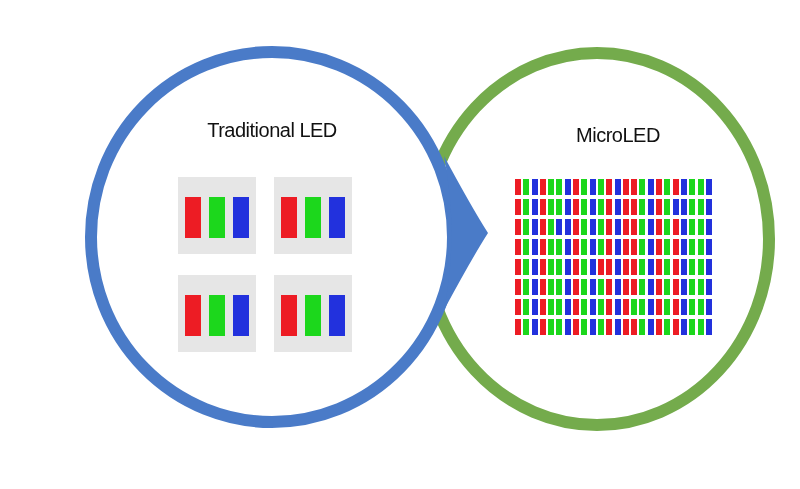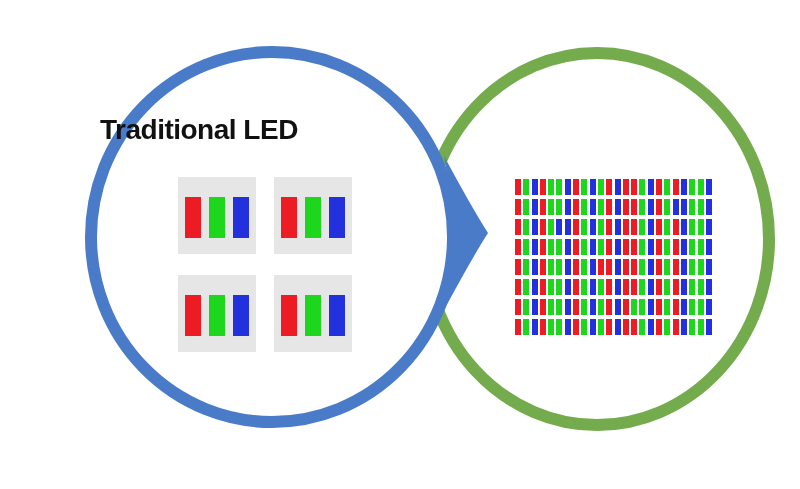--- a/index.html
+++ b/index.html
@@ -7,22 +7,22 @@
     --red:#ed1c24; --led-green:#1cd71c; --led-blue:#2231dd;
     --pixel-bg:#e6e6e6; --text:#111111; --bg:#ffffff;
   }
   html,body{margin:0;padding:0;}
   body{font-family:"Liberation Sans", sans-serif; background:#fff;}
   .stage{
     position:relative; width:800px; height:489px; background:var(--bg); overflow:hidden;
   }
   .stage svg{position:absolute; left:0; top:0;}
   .title{
-    position:absolute; font-weight:700; color:var(--text);
-    font-size:28px; line-height:32px; text-align:left; letter-spacing:-0.5px;
+    position:absolute; font-weight:400; color:var(--text);
+    font-size:20px; line-height:32px; text-align:center; letter-spacing:-0.5px;
   }
   .title-left{left:100px; top:114px; width:344px;}
   .title-right{left:505px; top:119px; width:226px;}
   .pixel-grid{
     position:absolute; left:178px; top:177px; width:174px; height:175px;
     display:grid; grid-template-columns:78px 78px; grid-template-rows:77px 77px;
     column-gap:18px; row-gap:21px;
   }
   .pixel{
     background:var(--pixel-bg); position:relative;
@@ -50,20 +50,21 @@
 
     <ellipse cx="597" cy="239" rx="172" ry="186" fill="none" stroke="var(--green)" stroke-width="12"></ellipse>
 
     <ellipse cx="272" cy="237" rx="181" ry="185" fill="#ffffff" stroke="var(--blue)" stroke-width="12"></ellipse>
 
     <path d="M 444 156 Q 472 208 488 233 Q 472 258 444 310 Q 459 233 444 156 Z" fill="var(--blue)" stroke="none"></path>
   </svg>
 
   <div class="title title-left">Traditional LED</div>
 
+  <div class="title title-right">MicroLED</div>
 
   <div class="pixel-grid" id="pixelGrid">
       <div class="pixel">
         <div class="bar b0"></div>
         <div class="bar b1"></div>
         <div class="bar b2"></div>
       </div>
       <div class="pixel">
         <div class="bar b0"></div>
         <div class="bar b1"></div>

